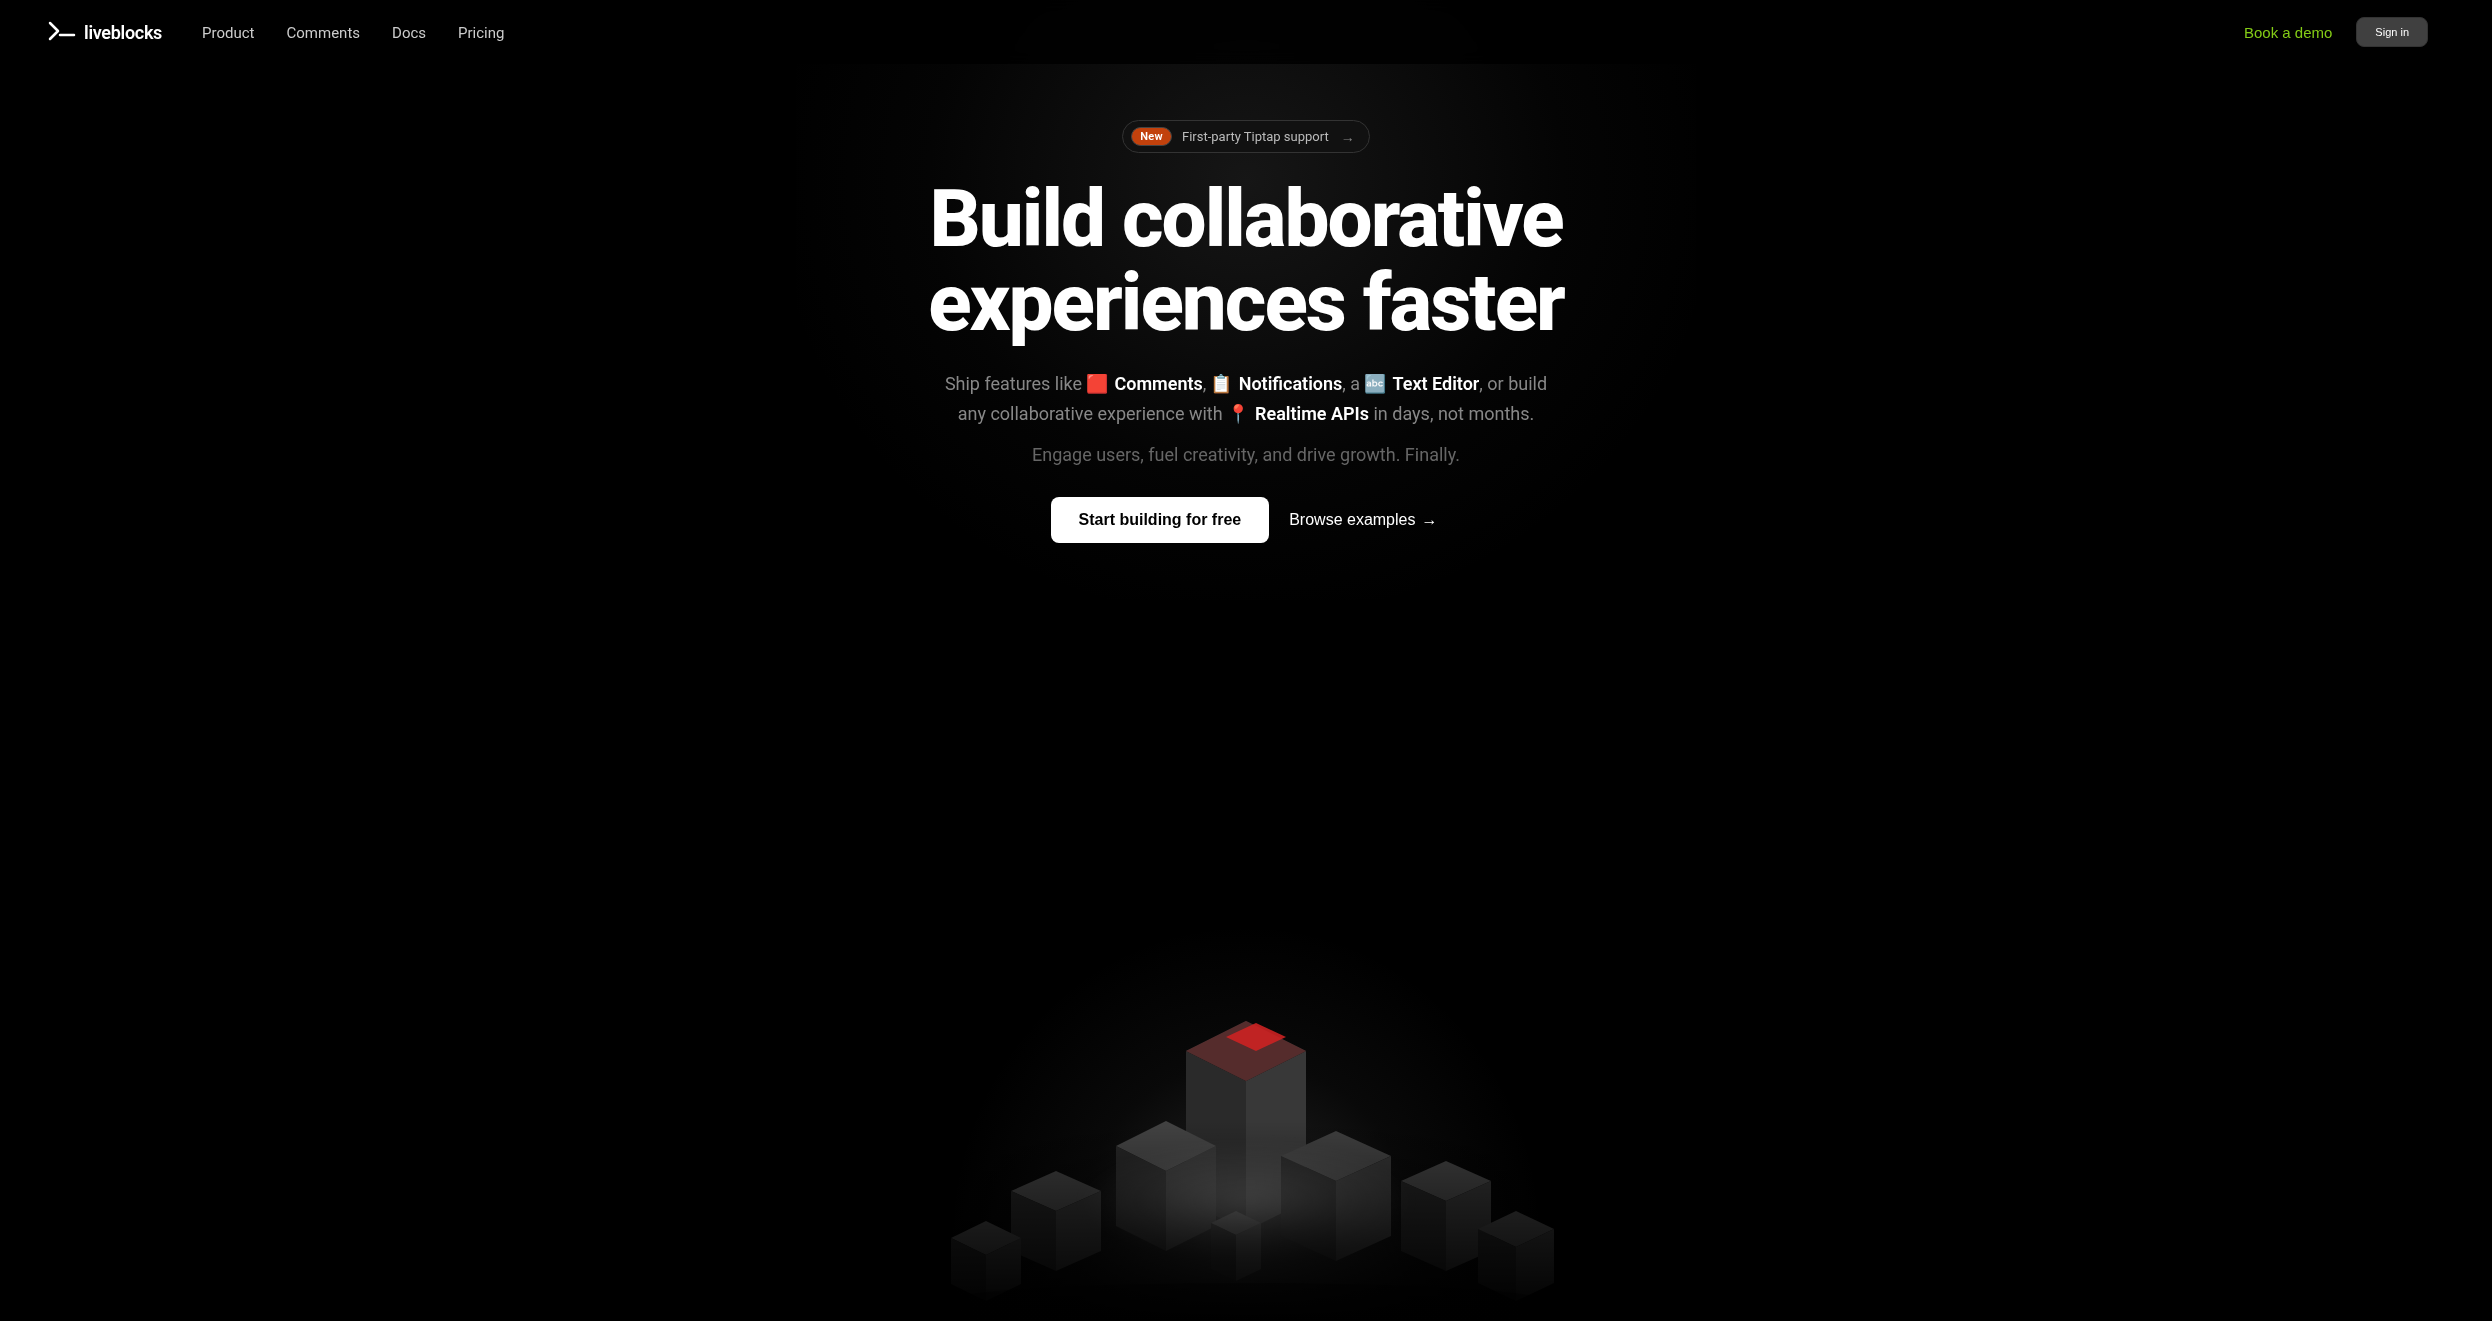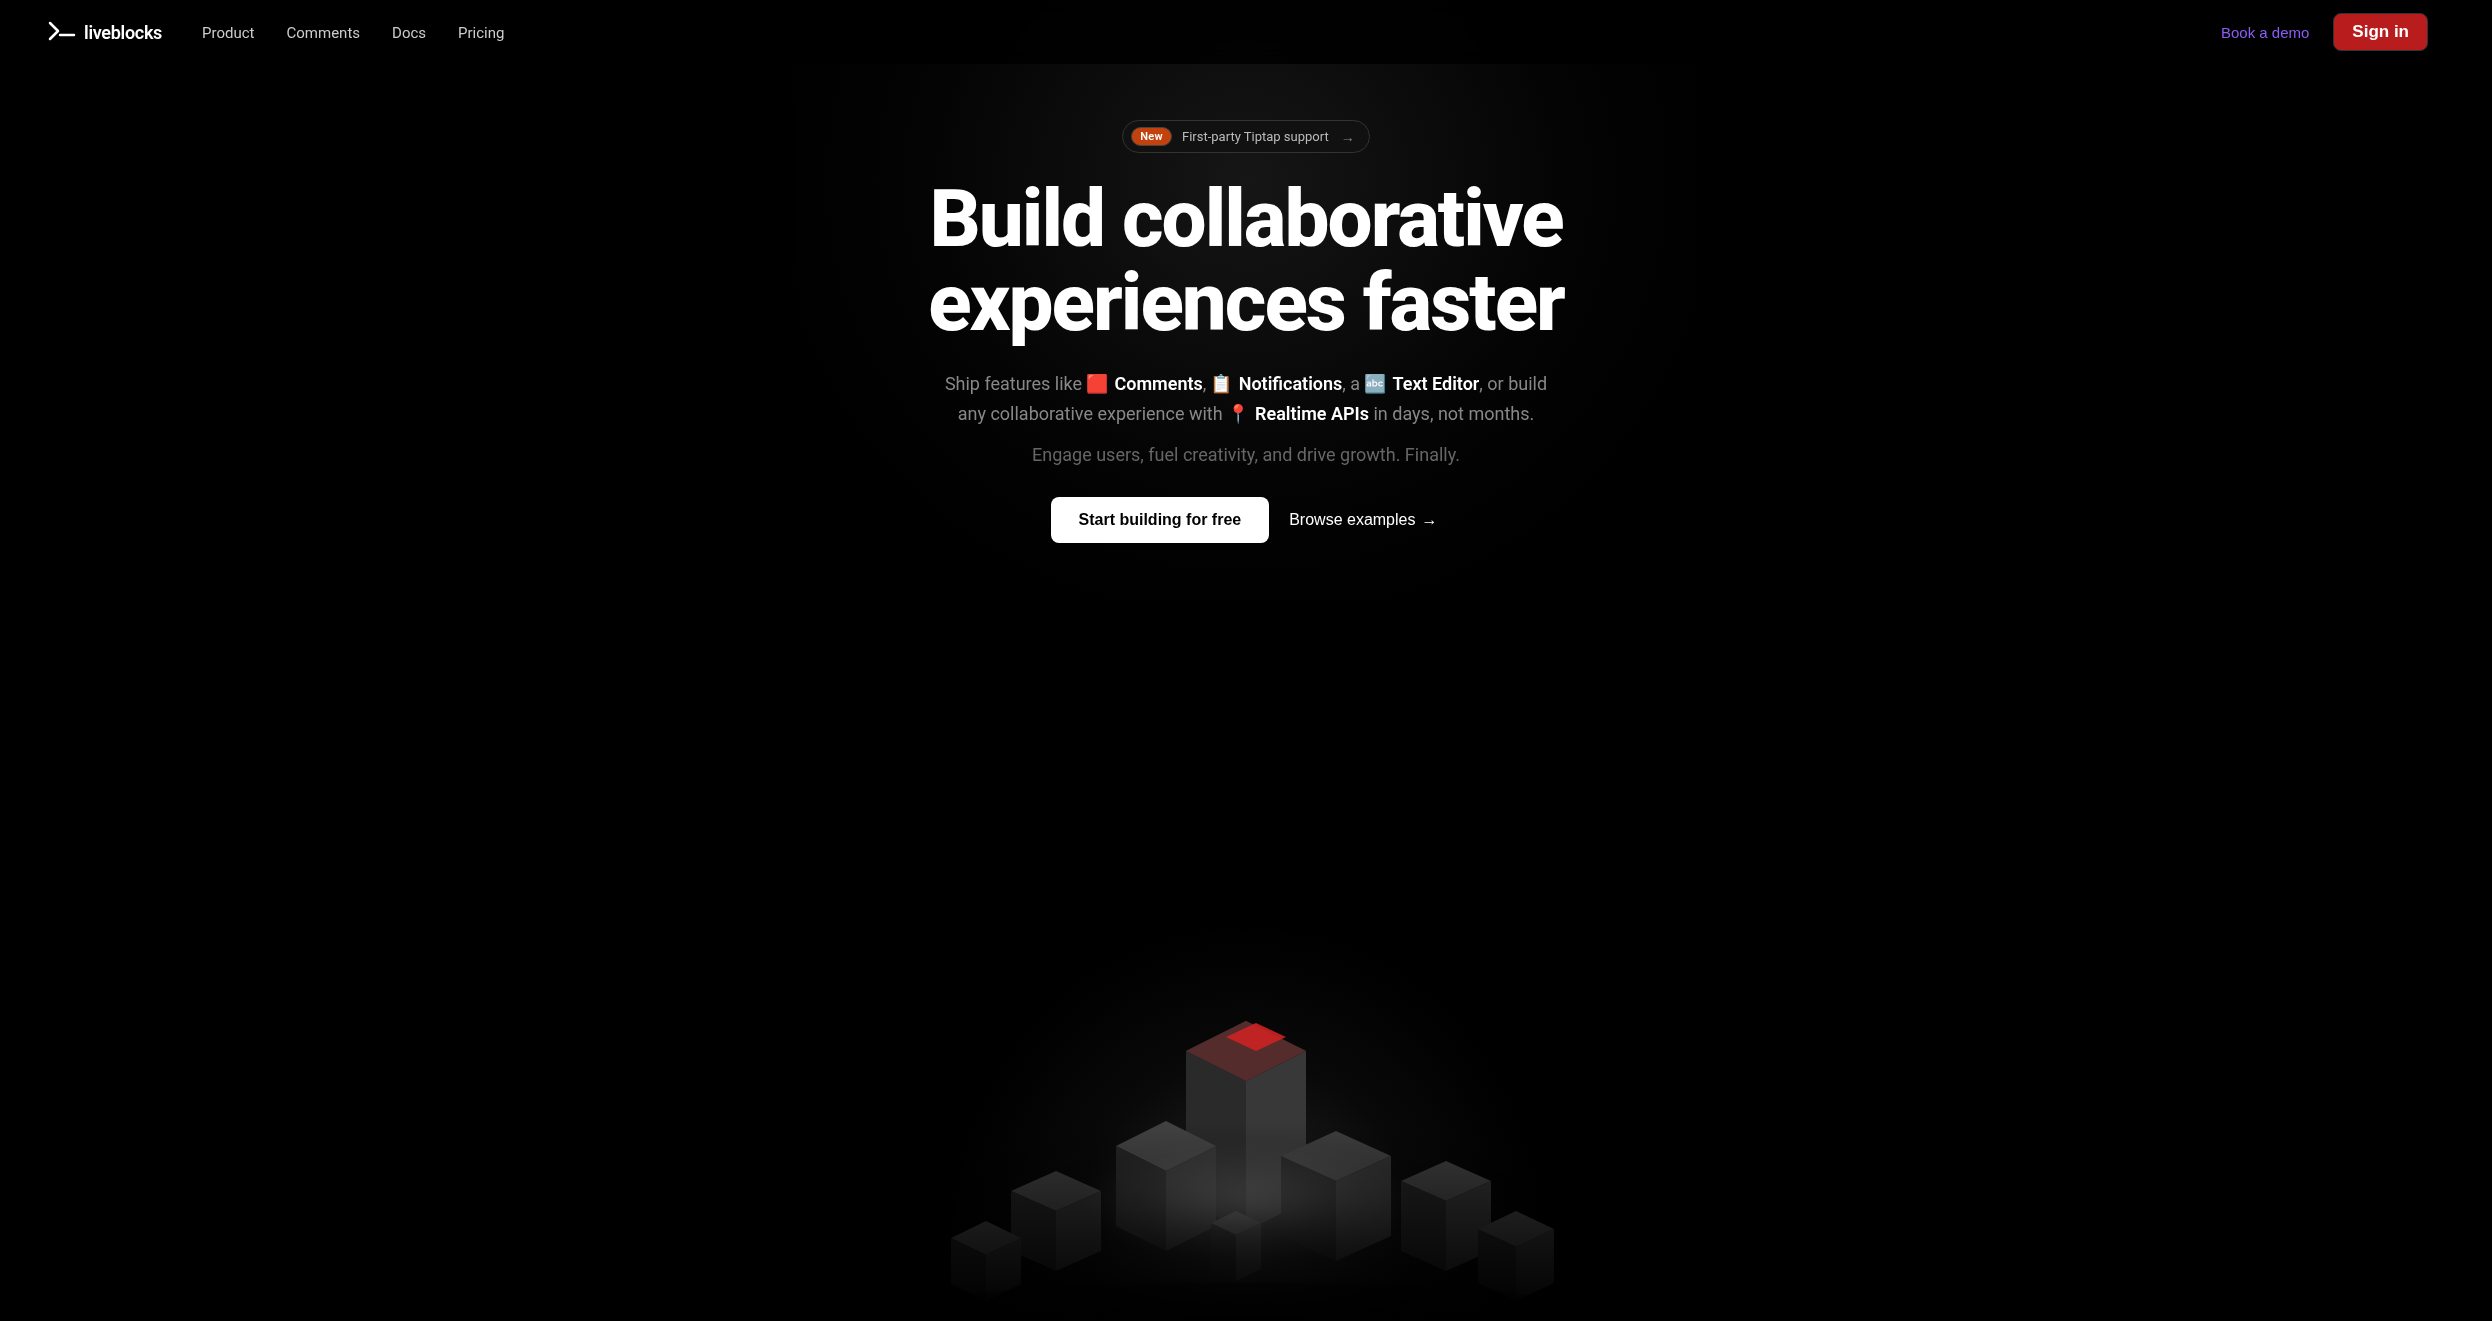--- a/index.html
+++ b/index.html
@@ -74,35 +74,35 @@
 
     .nav-right {
       display: flex;
       align-items: center;
       gap: 12px;
     }
 
     .btn-book-demo {
       background: transparent;
       border: none;
-      color: #8b5cf6;
+      color: #84cc16;
       font-size: 15px;
       font-weight: 400;
       cursor: pointer;
       padding: 8px 12px;
       border-radius: 6px;
       transition: color 0.2s;
     }
 
     .btn-sign-in {
-      background: #b91c1c;
+      background: #404040;
       border: 1px solid #333;
       color: #fff;
-      font-size: 17px;
-      font-weight: 700;
+      font-size: 11px;
+      font-weight: 400;
       cursor: pointer;
       padding: 8px 18px;
       border-radius: 8px;
       transition: background 0.2s;
     }
 
     
     .hero {
       min-height: 100vh;
       display: flex;

